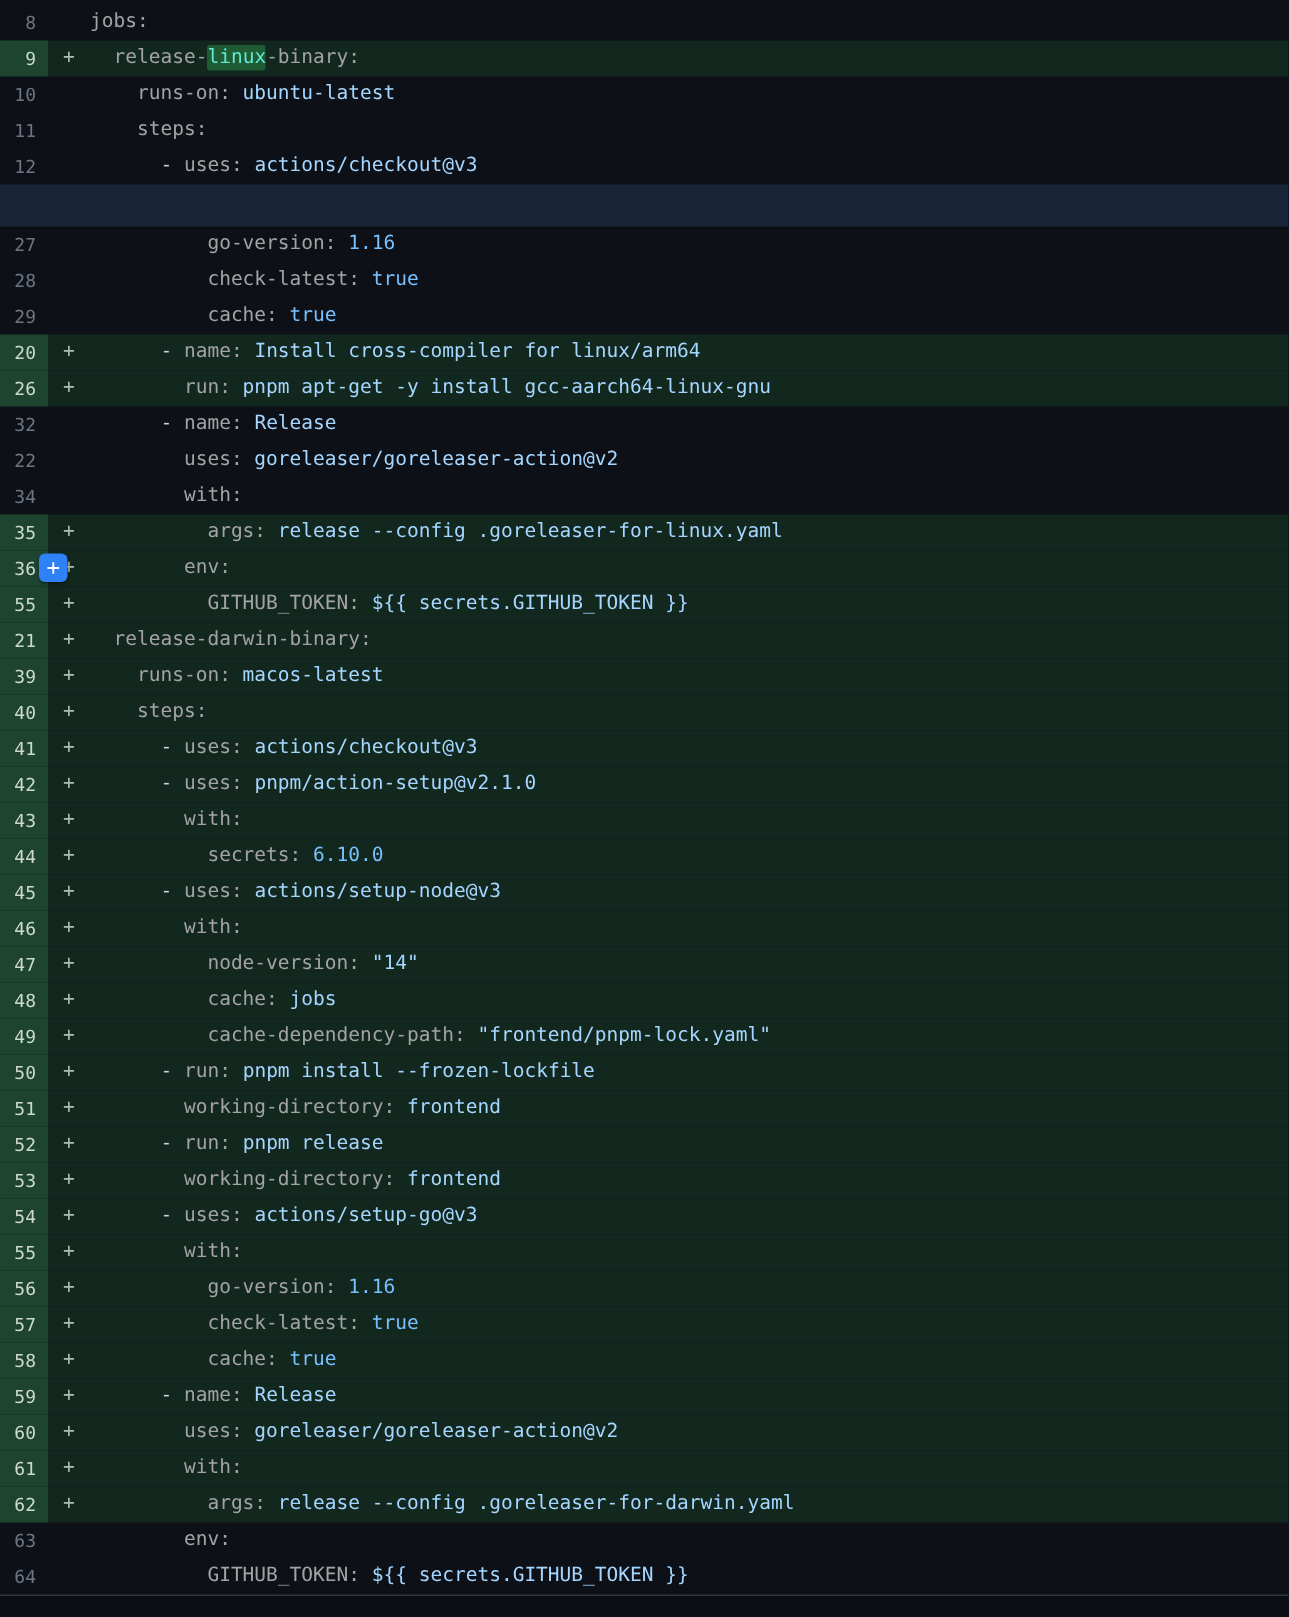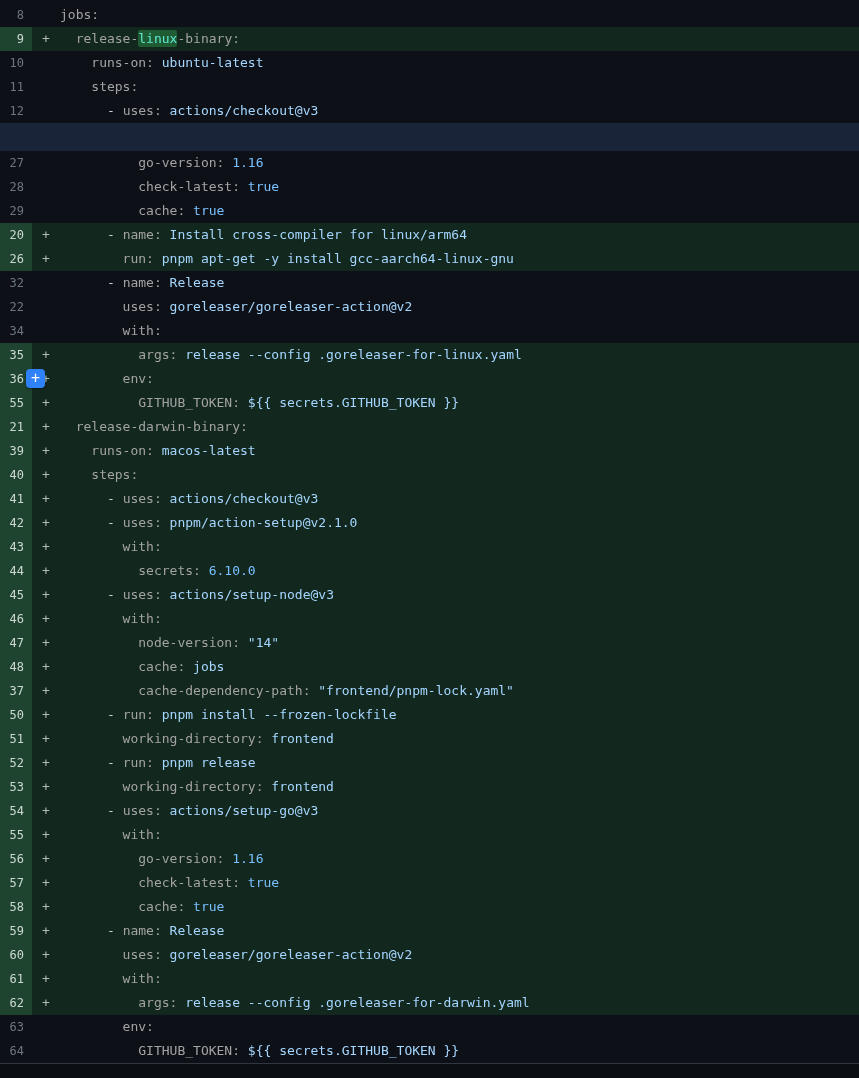--- a/index.html
+++ b/index.html
@@ -182,21 +182,21 @@
         <div class="num">47</div>
         <div class="marker">+</div>
         <div class="code"><span class="k">          node-version:</span><span class="v"> "14"</span></div>
       </div>
       <div class="row add">
         <div class="num">48</div>
         <div class="marker">+</div>
         <div class="code"><span class="k">          cache:</span><span class="v"> jobs</span></div>
       </div>
       <div class="row add">
-        <div class="num">37</div>
+        <div class="num">49</div>
         <div class="marker">+</div>
         <div class="code"><span class="k">          cache-dependency-path:</span><span class="v"> "frontend/pnpm-lock.yaml"</span></div>
       </div>
       <div class="row add">
         <div class="num">50</div>
         <div class="marker">+</div>
         <div class="code"><span class="p">      - </span><span class="k">run:</span><span class="v"> pnpm install --frozen-lockfile</span></div>
       </div>
       <div class="row add">
         <div class="num">51</div>

